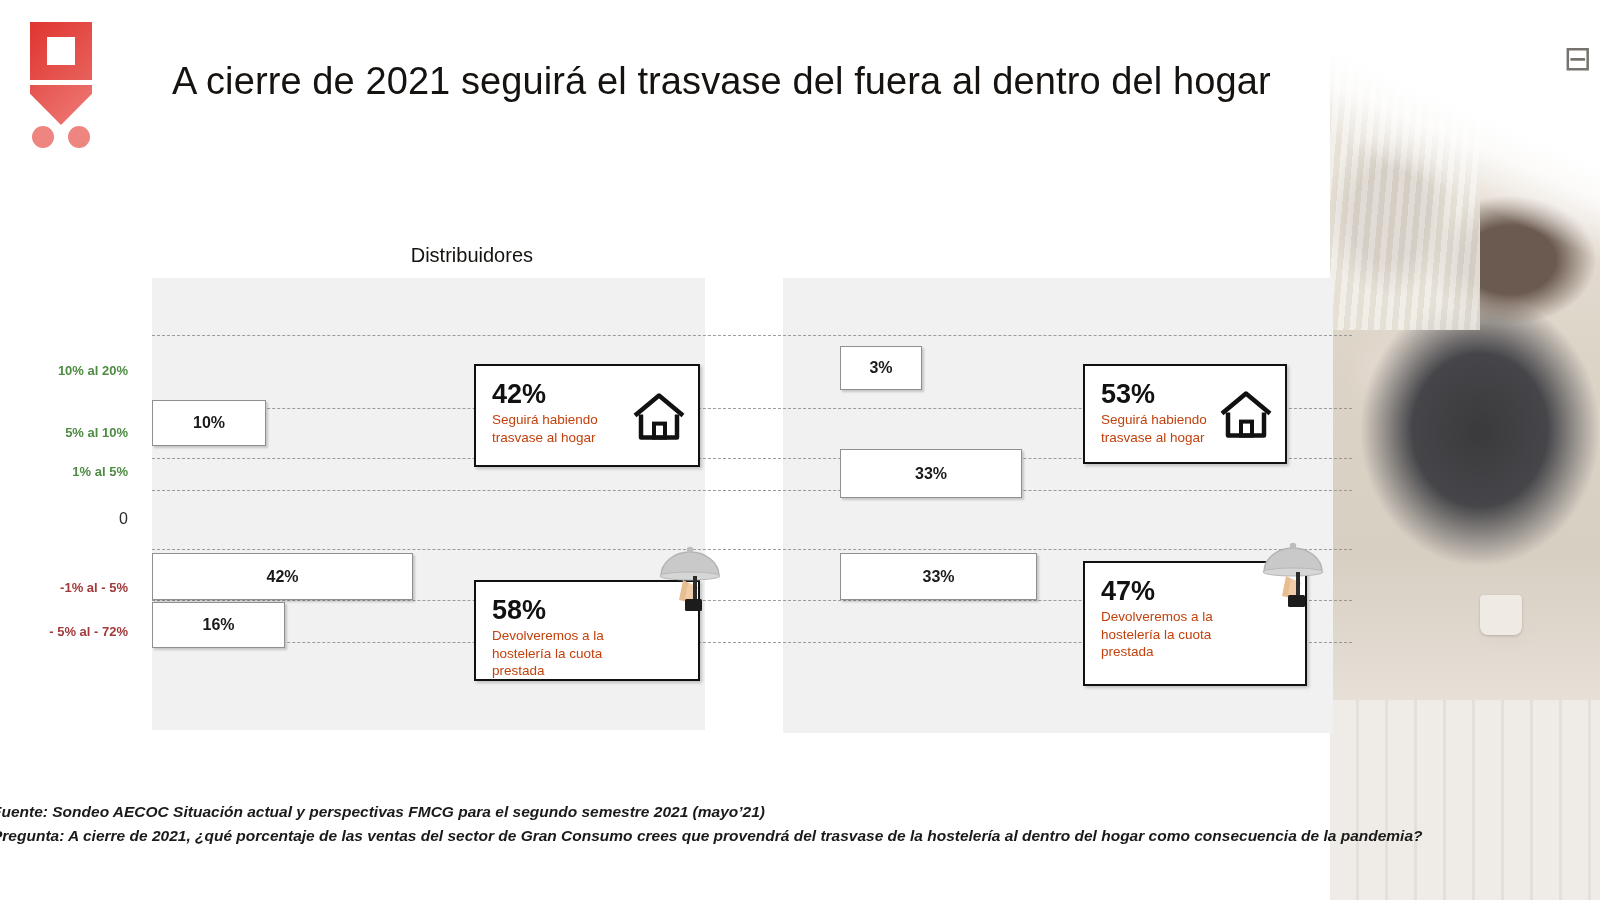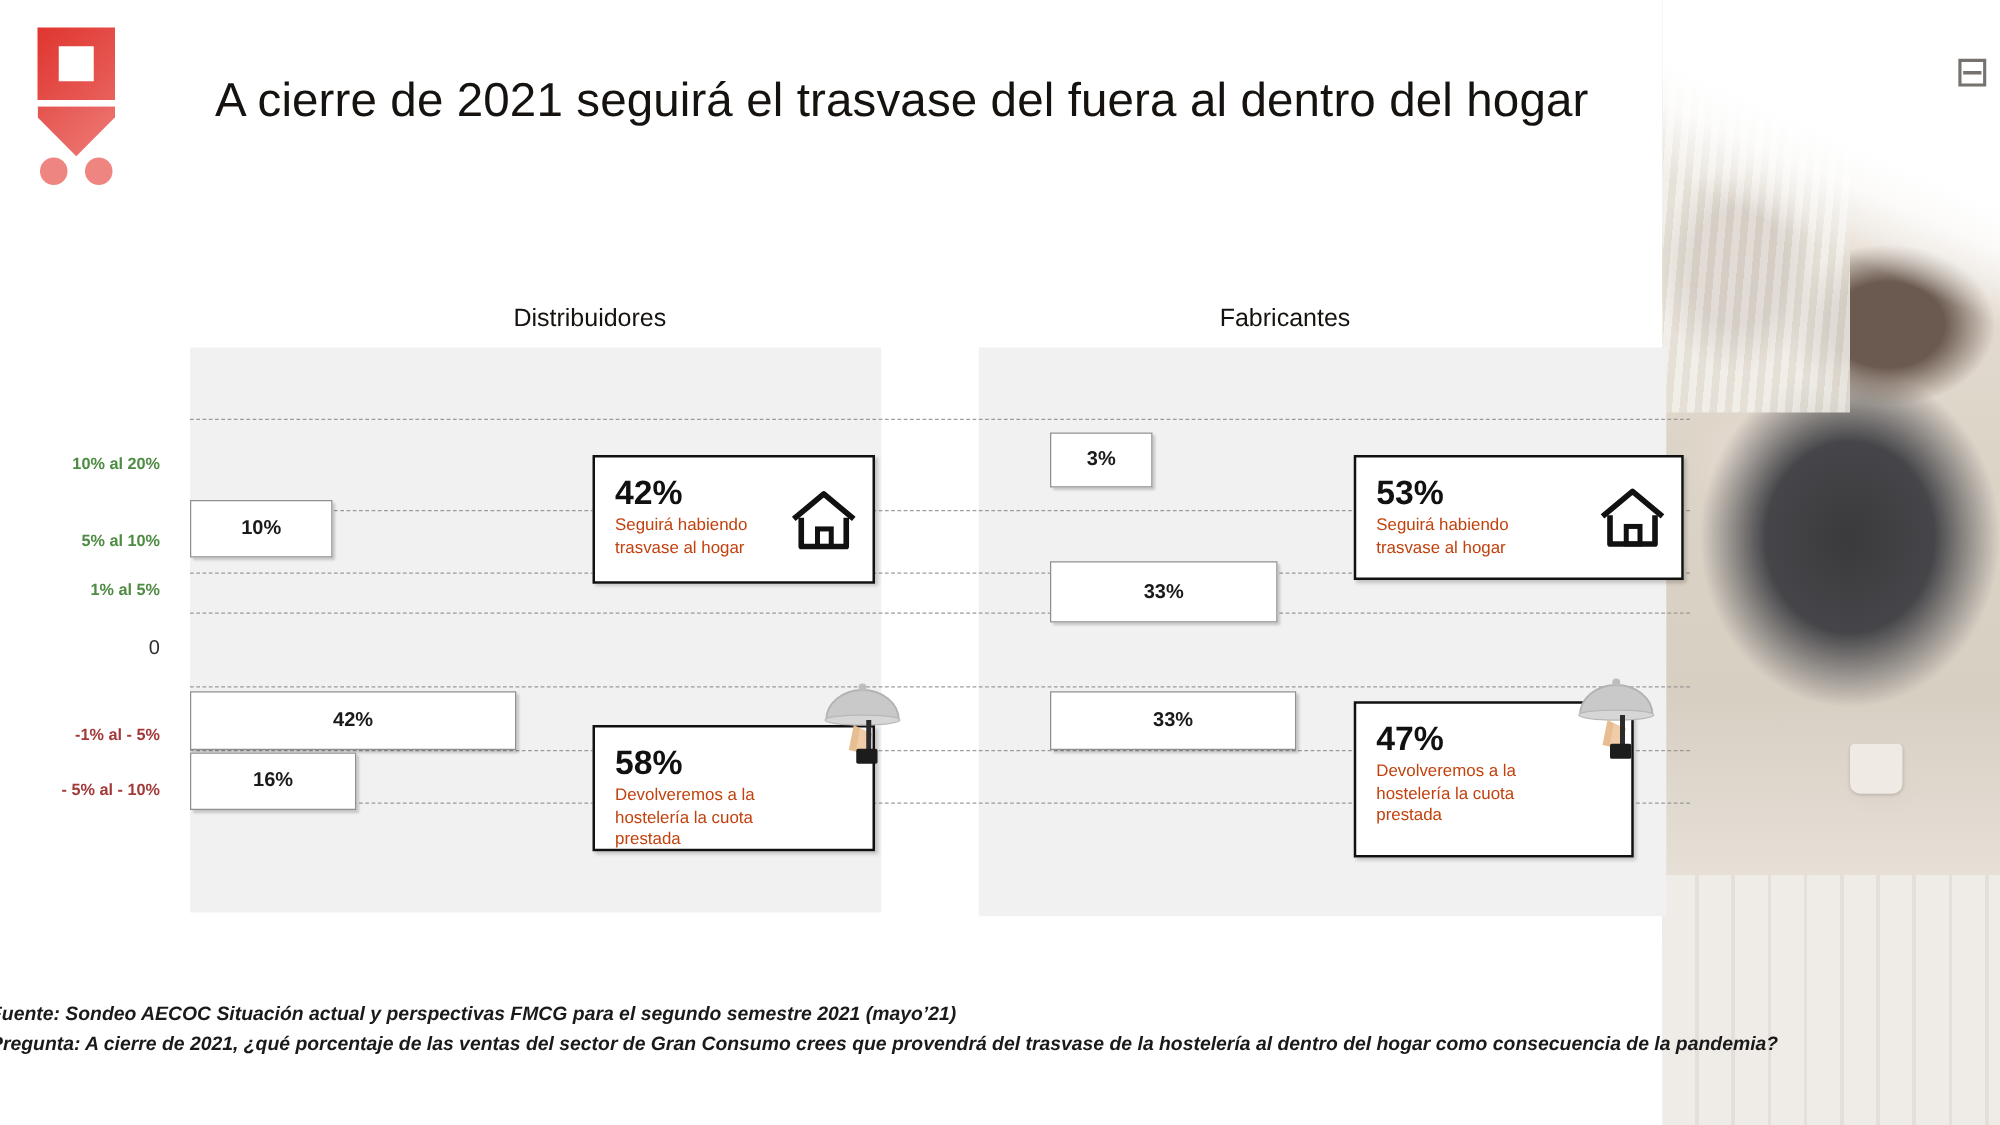--- a/index.html
+++ b/index.html
@@ -154,39 +154,38 @@
   <div class="chev"></div>
   <div class="dot l"></div>
   <div class="dot r"></div>
 </div>
 
 <div class="title">A cierre de 2021 seguirá el trasvase del fuera al dentro del hogar</div>
 
 <div class="chart">
 
   <div class="col-title d">Distribuidores</div>
-  <div class="col-title f">Fabricantes</div>
 
   <div class="panel d"></div>
   <div class="panel f"></div>
 
   <div class="grid" style="top:105px"></div>
   <div class="grid" style="top:178px"></div>
   <div class="grid" style="top:228px"></div>
   <div class="zeroline" style="top:260px"></div>
   <div class="grid" style="top:319px"></div>
   <div class="grid" style="top:370px"></div>
   <div class="grid" style="top:412px"></div>
 
   <div class="axis-label pos" style="top:133px">10% al 20%</div>
   <div class="axis-label pos" style="top:195px">5% al 10%</div>
   <div class="axis-label pos" style="top:234px">1% al 5%</div>
   <div class="axis-label zero" style="top:280px">0</div>
   <div class="axis-label neg" style="top:350px">-1% al - 5%</div>
-  <div class="axis-label neg" style="top:394px">- 5% al - 10%</div>
+  <div class="axis-label neg" style="top:394px">- 5% al - 72%</div>
 
   <div class="bar" style="left:152px;top:170px;width:112px;height:44px">10%</div>
 
 
   <div class="bar" style="left:152px;top:323px;width:259px;height:45px">42%</div>
 
   <div class="bar" style="left:152px;top:372px;width:131px;height:44px">16%</div>
 
   <div class="bar" style="left:840px;top:116px;width:80px;height:42px">3%</div>
 
@@ -217,21 +216,21 @@
       <path d="M6 34 a29 24 0 0 1 58 0 z" fill="#c9c9c9" stroke="#b3b3b3" stroke-width="1.5"></path>
       <ellipse cx="35" cy="34" rx="30" ry="4" fill="#d6d6d6" stroke="#b8b8b8" stroke-width="1"></ellipse>
       <circle cx="35" cy="8" r="3.2" fill="#bdbdbd"></circle>
       <path d="M28 38 L24 58 L33 60 L40 44 Z" fill="#e7be92"></path>
       <path d="M33 41 L30 57 L38 58 L43 45 Z" fill="#f0cda8"></path>
       <rect x="38" y="34" width="4" height="34" fill="#2b2b2b"></rect>
       <rect x="30" y="57" width="17" height="12" rx="1.5" fill="#1c1c1c"></rect>
     </svg>
   </span>
 
-  <div class="callout" style="left:1083px;top:134px;width:264px;height:100px">
+  <div class="callout" style="left:1083px;top:134px;width:204px;height:100px">
     <div class="big">53%</div>
     <div class="sub">Seguirá habiendo trasvase al hogar</div>
     <span class="house-icon">
       <svg width="54" height="48" viewBox="0 0 54 48">
         <path d="M3 23 L27 3 L51 23" fill="none" stroke="#111" stroke-width="4.5" stroke-linejoin="round"></path>
         <path d="M9 22 L9 45 L45 45 L45 22" fill="none" stroke="#111" stroke-width="4.5" stroke-linejoin="round"></path>
         <rect x="22" y="31" width="11" height="14" fill="none" stroke="#111" stroke-width="4"></rect>
       </svg>
     </span>
   </div>

